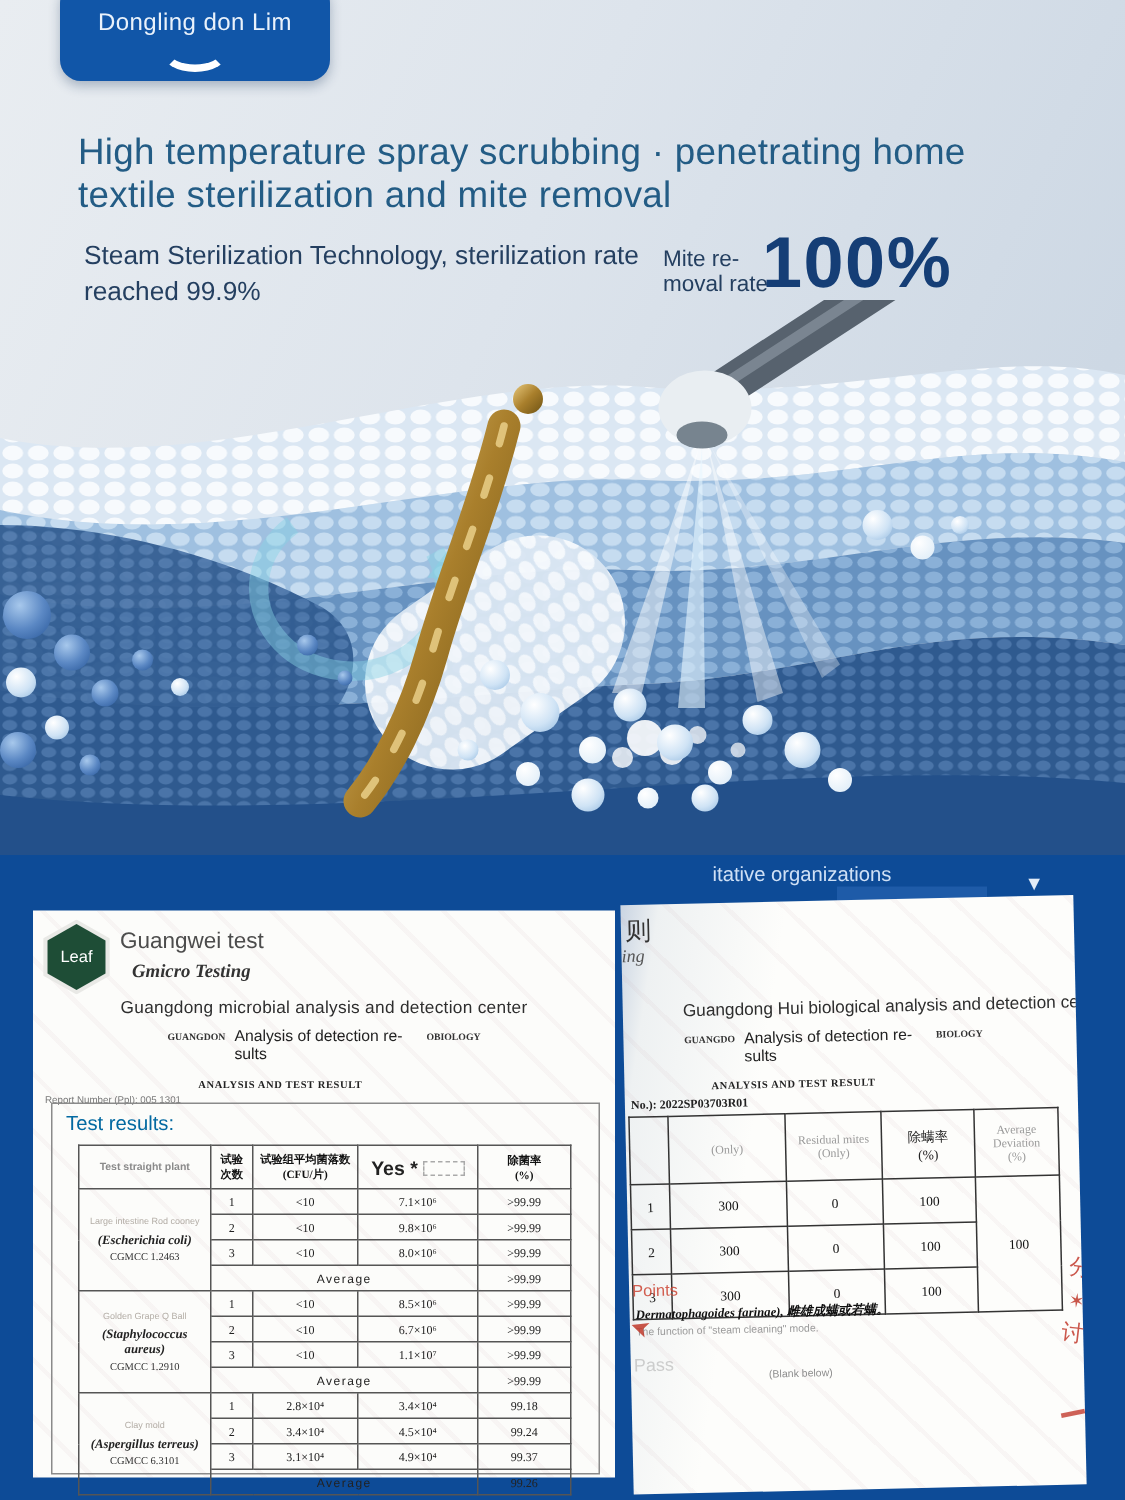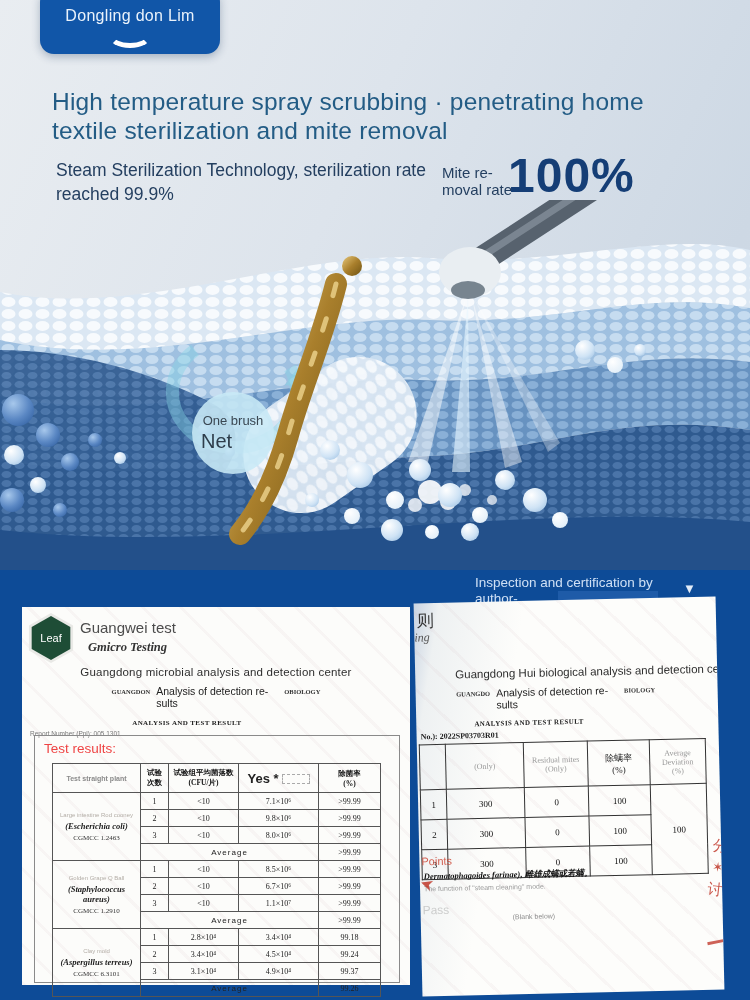--- a/index.html
+++ b/index.html
@@ -48,21 +48,21 @@
   .org-name{left:58px;top:12px;font-size:15px;color:#4c4c4c;}
   .org-sub{left:66px;top:33px;font-family:"Liberation Serif",serif;font-style:italic;font-weight:700;font-size:12.5px;color:#333;}
   .l-title{left:0;top:59px;width:100%;text-align:center;font-size:11.5px;color:#2e2e2e;letter-spacing:.2px;}
   .sub-row{display:flex;align-items:flex-start;justify-content:center;gap:6px;}
   .l-sub{left:0;top:78px;width:100%;}
   .cap-small{font-family:"Liberation Serif",serif;font-weight:700;font-size:6.5px;color:#333;margin-top:3px;}
   .sub-main{font-size:10.5px;color:#222;width:122px;}
   .l-analysis{left:0;top:112px;width:85%;text-align:center;font-family:"Liberation Serif",serif;font-weight:700;font-size:7px;color:#222;letter-spacing:.4px;}
   .l-repnum{left:8px;top:123px;font-size:6.5px;color:#787878;}
   .l-box{left:12px;top:128px;width:364px;height:246px;border:1px solid #8a8a8a;}
-  .box-label{left:22px;top:134px;font-size:13.5px;color:#ef4444;}
+  .box-label{left:22px;top:134px;font-size:13.5px;color:#0369a1;}
   table{border-collapse:collapse;}
   .ltable{left:30px;top:156px;font-family:"Liberation Serif",serif;}
   .ltable th,.ltable td{border:1px solid #555;text-align:center;vertical-align:middle;padding:0 2px;}
   .ltable td{font-size:8px;color:#222;height:16px;}
   .lhead th{height:28px;font-weight:700;}
   .th-sample{font-size:7px;color:#8a8a8a;font-weight:400;font-family:"Liberation Sans",sans-serif;}
   .th-cn{font-size:7.5px;color:#111;}
   .th-yes{font-size:13px;color:#222;font-weight:400;text-align:left;font-family:"Liberation Sans",sans-serif;}
   .dashbox{display:inline-block;width:26px;height:8px;border:1px dashed #aaa;margin-left:3px;vertical-align:middle;}
   .c-namecell{padding:2px;}
@@ -219,29 +219,24 @@
       <circle cx="432" cy="332" r="7" fill="url(#spW)"></circle>
         <circle cx="392" cy="330" r="11" fill="url(#spL)"></circle>
       <circle cx="352" cy="316" r="8" fill="url(#spW)"></circle>
         <circle cx="312" cy="300" r="7" fill="url(#spL)"></circle>
       <circle cx="585" cy="150" r="10" fill="url(#spL)"></circle>
         <circle cx="615" cy="165" r="8" fill="url(#spW)"></circle>
       <circle cx="640" cy="150" r="6" fill="url(#spL)"></circle>
     </g>
   </svg>
 
-  <div class="badge badge-brush">
-    <div class="b1">One brush</div>
-    <div class="b2">Net</div>
-  </div>
 
   <div class="blue">
     <div class="banner-hl"></div>
     <div class="banner">
-      <div>Inspection and certification by author-</div>
       <div>itative organizations</div>
     </div>
     <div class="banner-caret">▼</div>
 
     <div class="doc doc-left">
       <div class="abs hex-outer">
         <div class="hex-inner">
             <span>Leaf</span>
           </div>
       </div>

